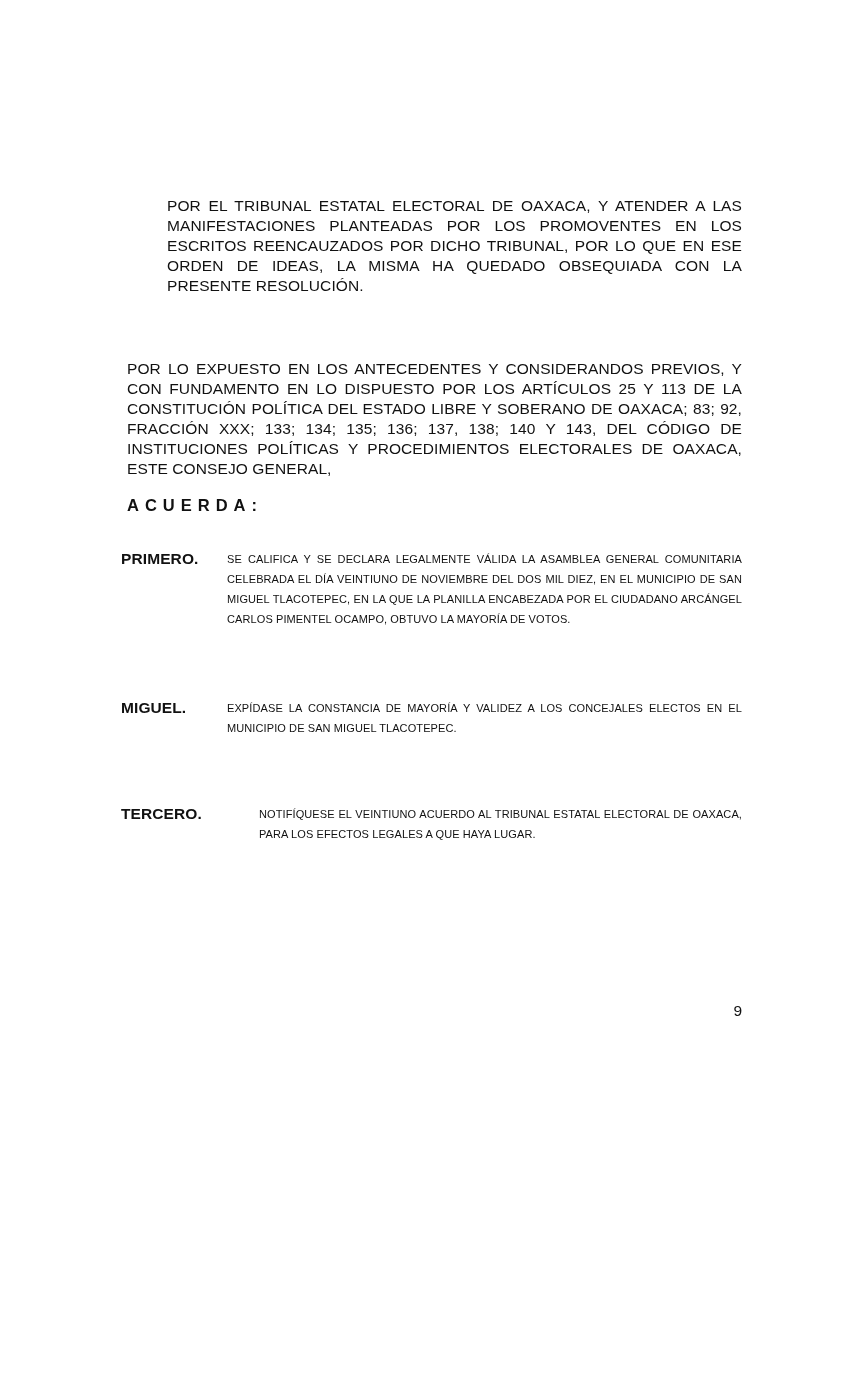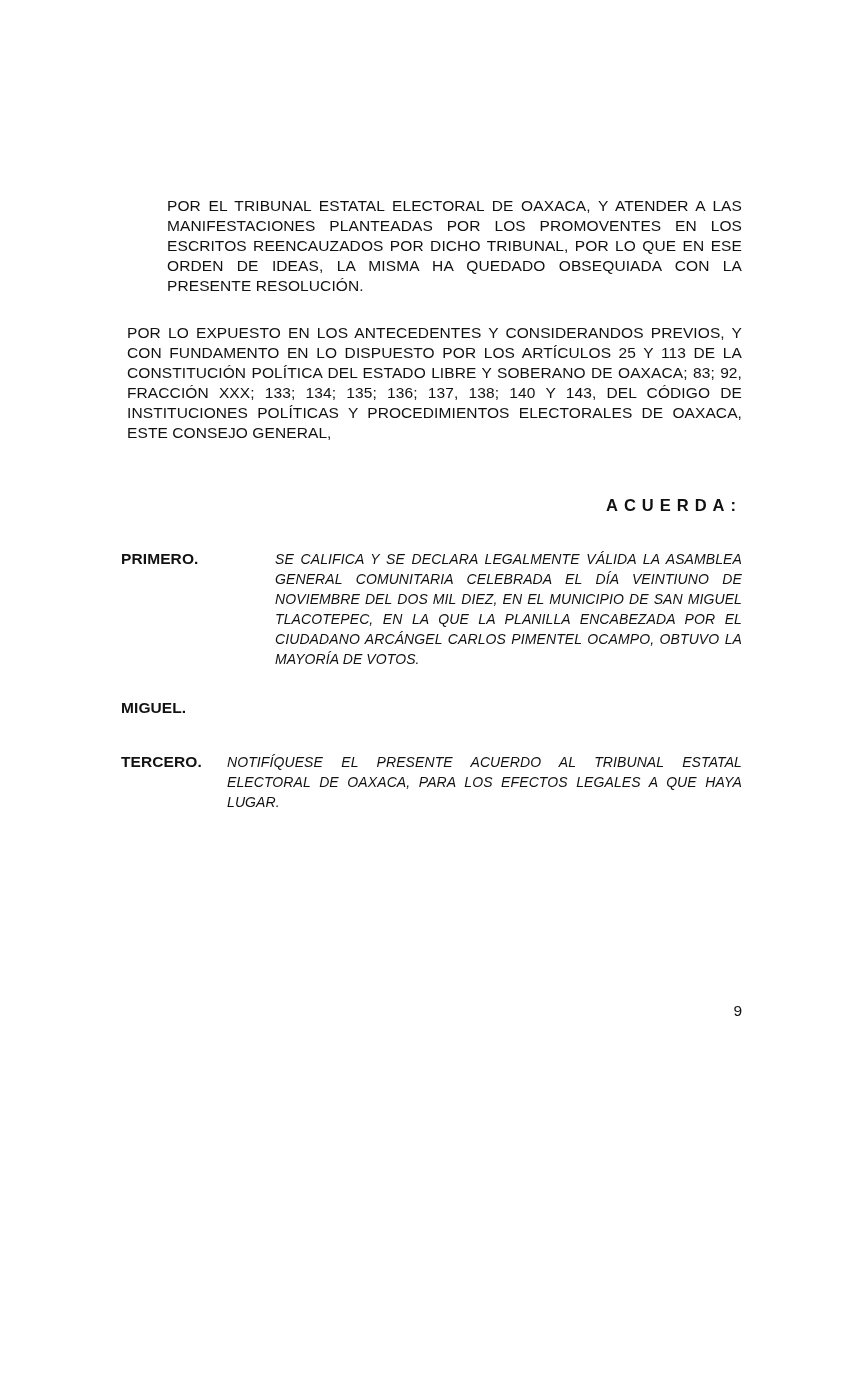--- a/index.html
+++ b/index.html
@@ -23,61 +23,60 @@
     line-height: 20px;
     text-align: justify;
     letter-spacing: 0.1px;
   }
   .para-intro {
     top: 196px;
     left: 167px;
     width: 575px;
   }
   .para-legal {
-    top: 323px;
+    top: 359px;
     left: 127px;
     width: 615px;
   }
   .heading {
     position: absolute;
     top: 494px;
     left: 127px;
     width: 615px;
     margin: 0;
     font-size: 16.5px;
     line-height: 22px;
     font-weight: bold;
-    text-align: right;
+    text-align: left;
     letter-spacing: 6px;
   }
   .item {
     position: absolute;
     left: 121px;
     width: 621px;
     display: flex;
     align-items: flex-start;
   }
   .item-label {
     flex: 0 0 106px;
     font-size: 15.5px;
     line-height: 20px;
     font-weight: bold;
     letter-spacing: 0.1px;
   }
   .item-text {
     flex: 1 1 auto;
-    font-size: 14px;
+    font-size: 11px;
     line-height: 20px;
     text-align: justify;
     letter-spacing: 0.1px;
-    font-style: italic;
   }
-  .item-primero { top: 549px; gap: 48px; }
+  .item-primero { top: 549px; }
   .item-segundo { top: 698px; }
-  .item-tercero { top: 752px; }
+  .item-tercero { top: 804px; gap: 32px; }
   .item-cuarto  { top: 880px; }
   .page-number {
     position: absolute;
     top: 1001px;
     left: 642px;
     width: 100px;
     font-size: 15.5px;
     line-height: 20px;
     text-align: right;
   }
@@ -93,23 +92,24 @@
 
   <h2 class="heading">ACUERDA:</h2>
 
   <div class="item item-primero">
     <span class="item-label">PRIMERO.</span>
     <span class="item-text">SE CALIFICA Y SE DECLARA LEGALMENTE VÁLIDA LA ASAMBLEA GENERAL COMUNITARIA CELEBRADA EL DÍA VEINTIUNO DE NOVIEMBRE DEL DOS MIL DIEZ, EN EL MUNICIPIO DE SAN MIGUEL TLACOTEPEC, EN LA QUE LA PLANILLA ENCABEZADA POR EL CIUDADANO ARCÁNGEL CARLOS PIMENTEL OCAMPO, OBTUVO LA MAYORÍA DE VOTOS.</span>
   </div>
 
   <div class="item item-segundo">
     <span class="item-label">MIGUEL.</span>
+    <span class="item-text">EXPÍDASE LA CONSTANCIA DE MAYORÍA Y VALIDEZ A LOS CONCEJALES ELECTOS EN EL MUNICIPIO DE SAN MIGUEL TLACOTEPEC.</span>
   </div>
 
   <div class="item item-tercero">
     <span class="item-label">TERCERO.</span>
-    <span class="item-text">NOTIFÍQUESE EL PRESENTE ACUERDO AL TRIBUNAL ESTATAL ELECTORAL DE OAXACA, PARA LOS EFECTOS LEGALES A QUE HAYA LUGAR.</span>
+    <span class="item-text">NOTIFÍQUESE EL VEINTIUNO ACUERDO AL TRIBUNAL ESTATAL ELECTORAL DE OAXACA, PARA LOS EFECTOS LEGALES A QUE HAYA LUGAR.</span>
   </div>
 
 
   <div class="page-number">9</div>
 
 </div>
 
 </body></html>

